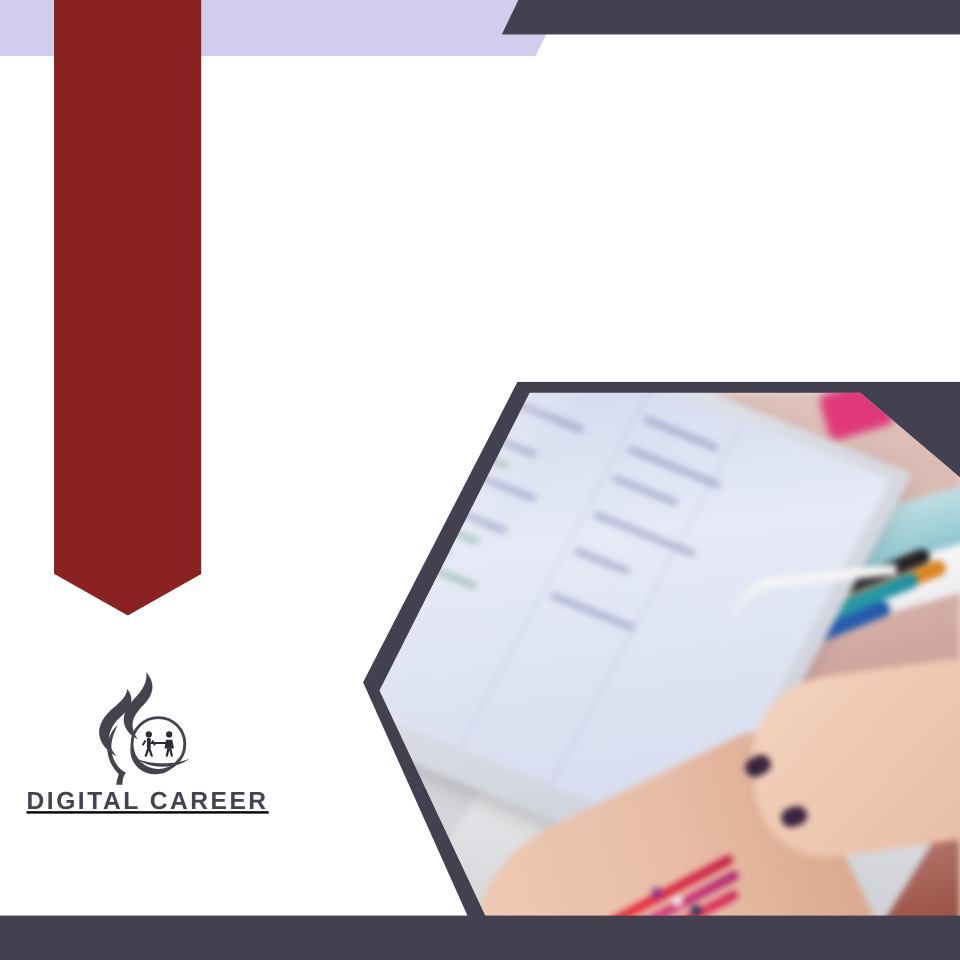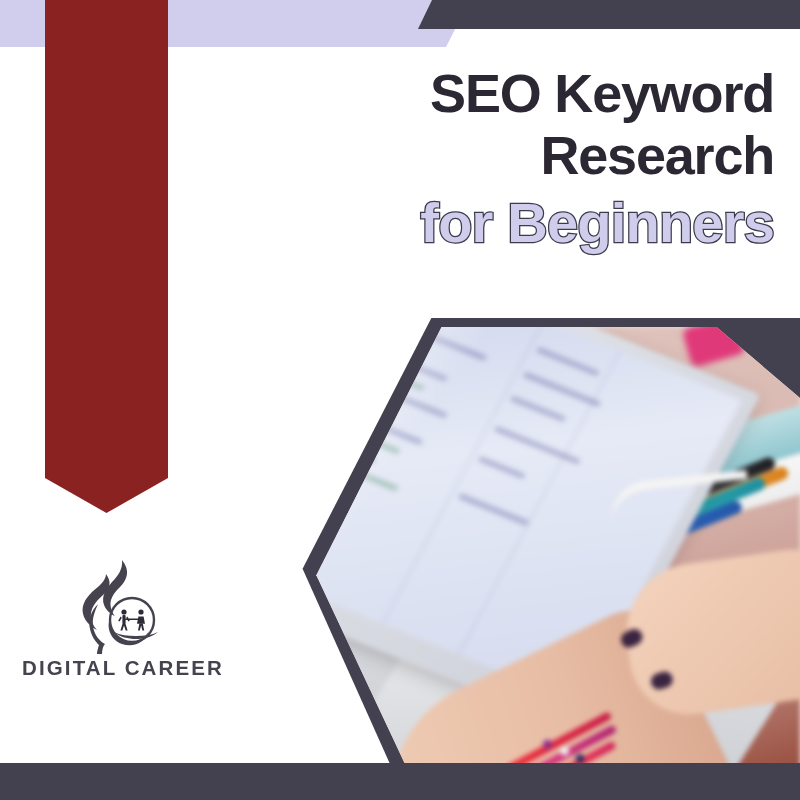--- a/index.html
+++ b/index.html
@@ -259,20 +259,21 @@
     transform:rotate(-14deg);
   }
   .blurwrap { filter: blur(2.6px); position:absolute; inset:0; }
 
   
   .logo {
     position:absolute;
     left:18px; top:556px;
     width:210px;
     text-align:center;
+    text-decoration:underline;
   }
   .logo-mark { width:100%; height:100px; display:block; }
   .logo-name {
     font-size:20.5px;
     font-weight:bold;
     letter-spacing:2.1px;
     color:#46434F;
     line-height:24px;
     white-space:nowrap;
   }
@@ -286,25 +287,20 @@
 </style>
 </head>
 <body>
 
 <div id="poster" style="--lav: #D0CEEC; --navy: #43404F; --red: #8A2222;">
 
   <div class="band-lavender"></div>
   <div class="band-navy-top"></div>
   <div class="red-bar"></div>
 
-  <div class="headline">
-    <span class="hl-line" style="color: rgb(43, 40, 51);">SEO Keyword</span>
-    <span class="hl-line" style="color: rgb(43, 40, 51);">Research</span>
-    <span class="hl-accent" style="color: rgb(207, 205, 235); -webkit-text-stroke: 2.5px rgb(60, 58, 76);">for Beginners</span>
-  </div>
 
   <div class="photo-wrap">
     <div class="photo-frame"></div>
     <div class="photo">
       <div class="blurwrap">
         <div class="desk"></div>
 
         <div class="pink-blob"></div>
         <div class="notebook"></div>
         <div class="notebook2"></div>

